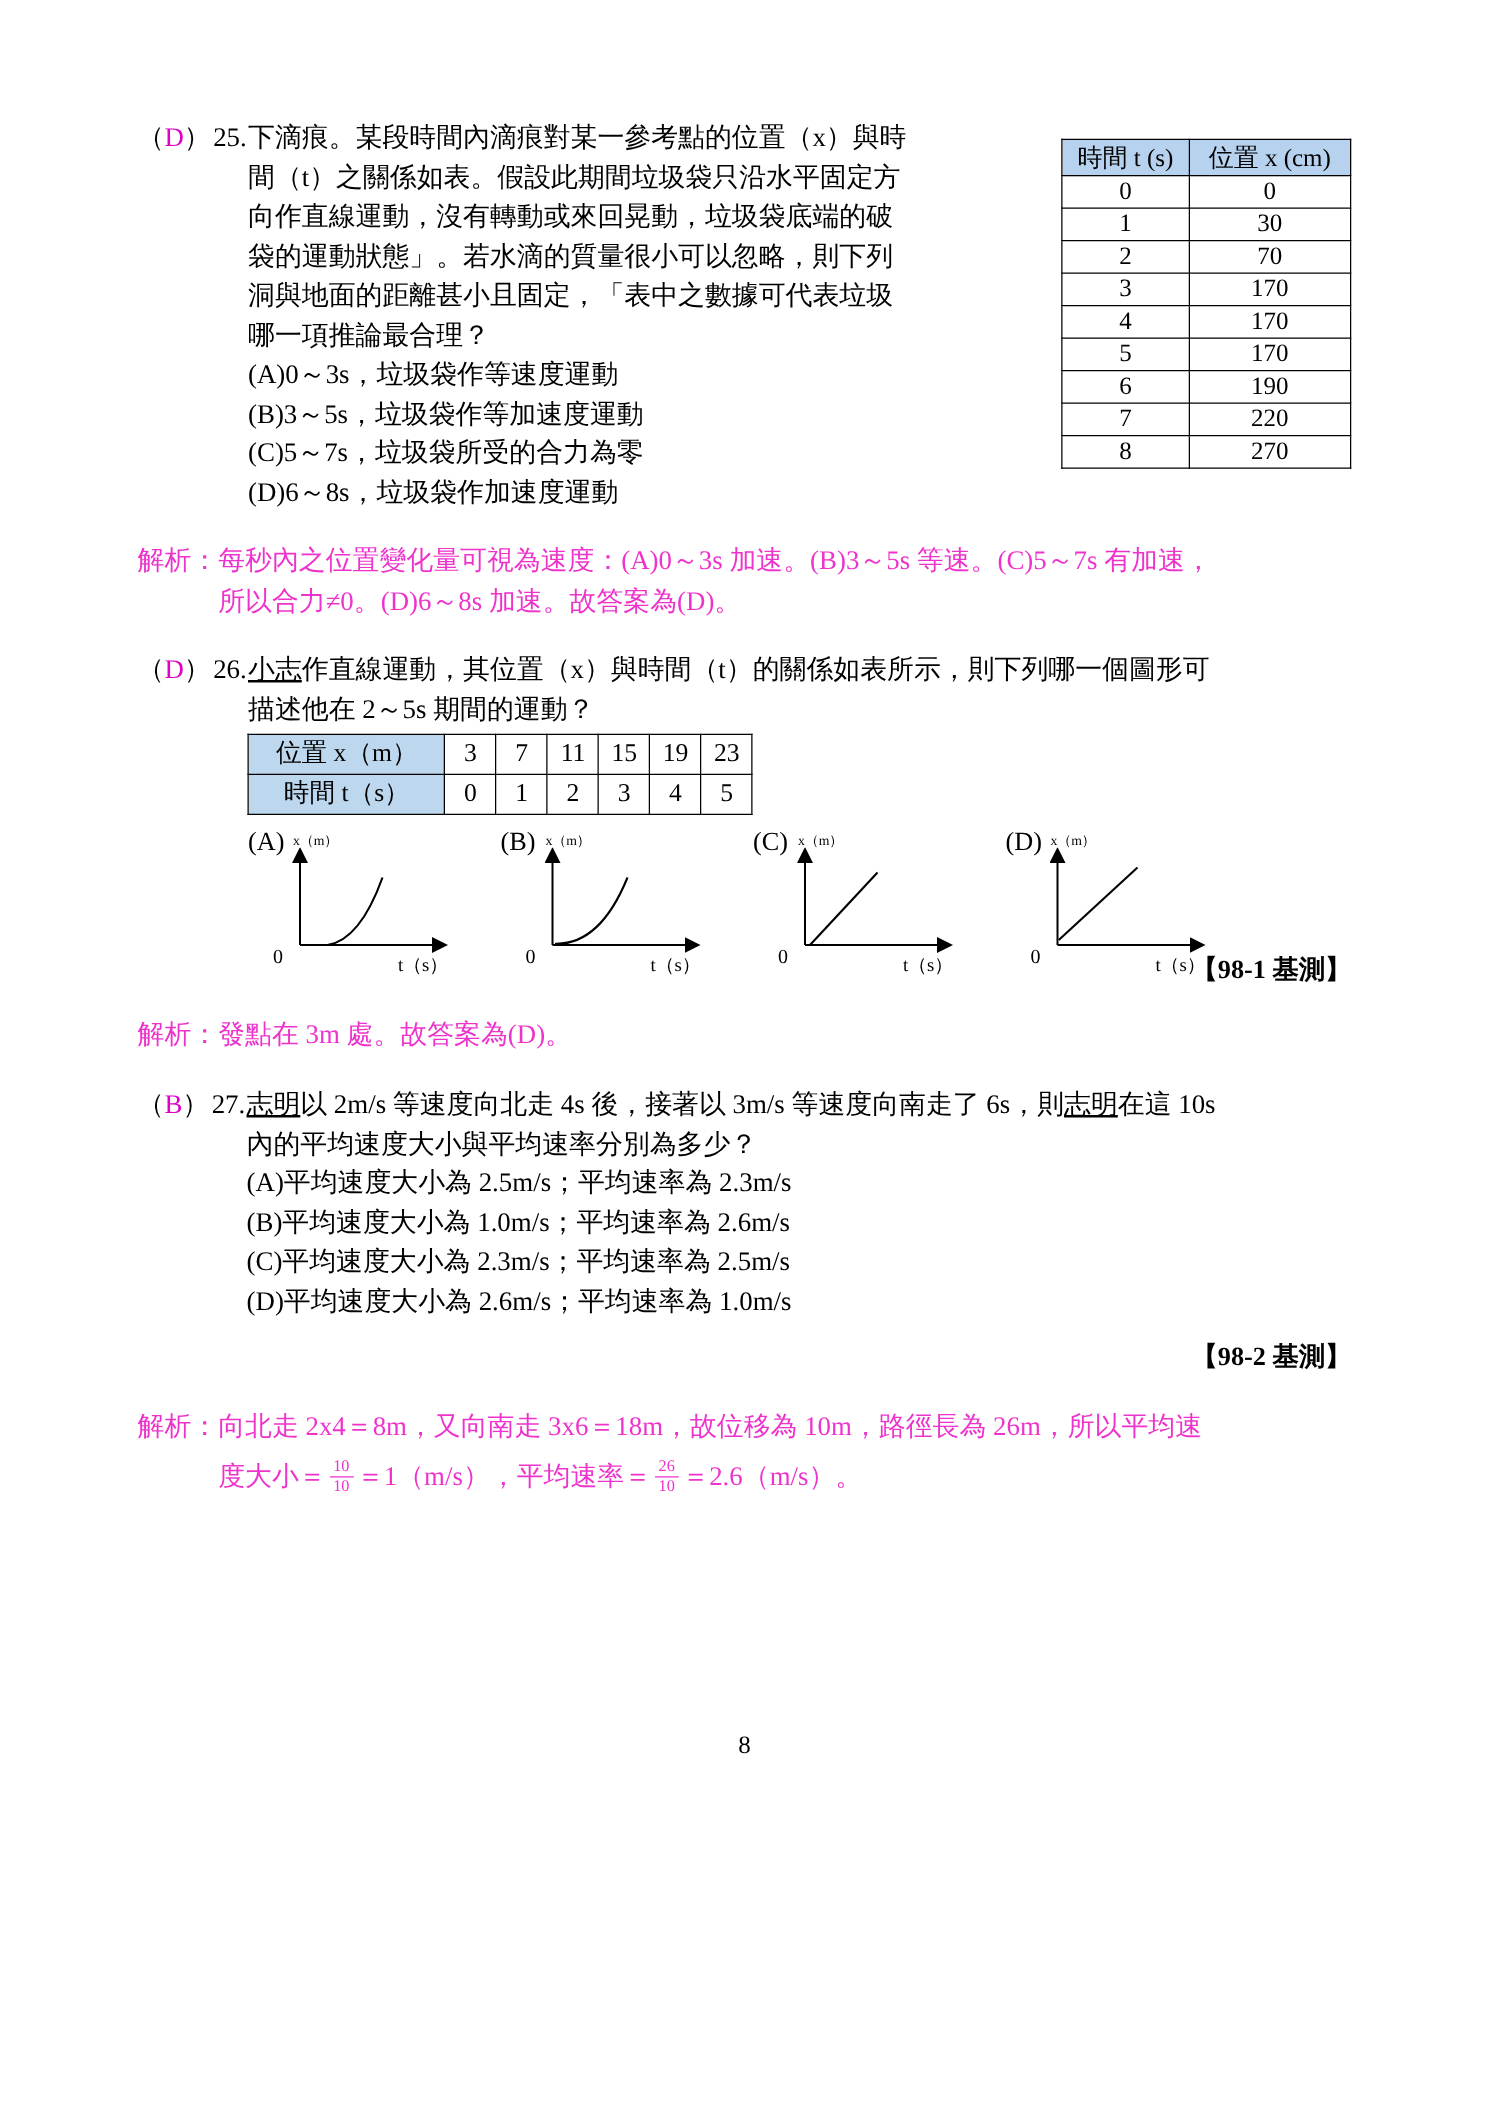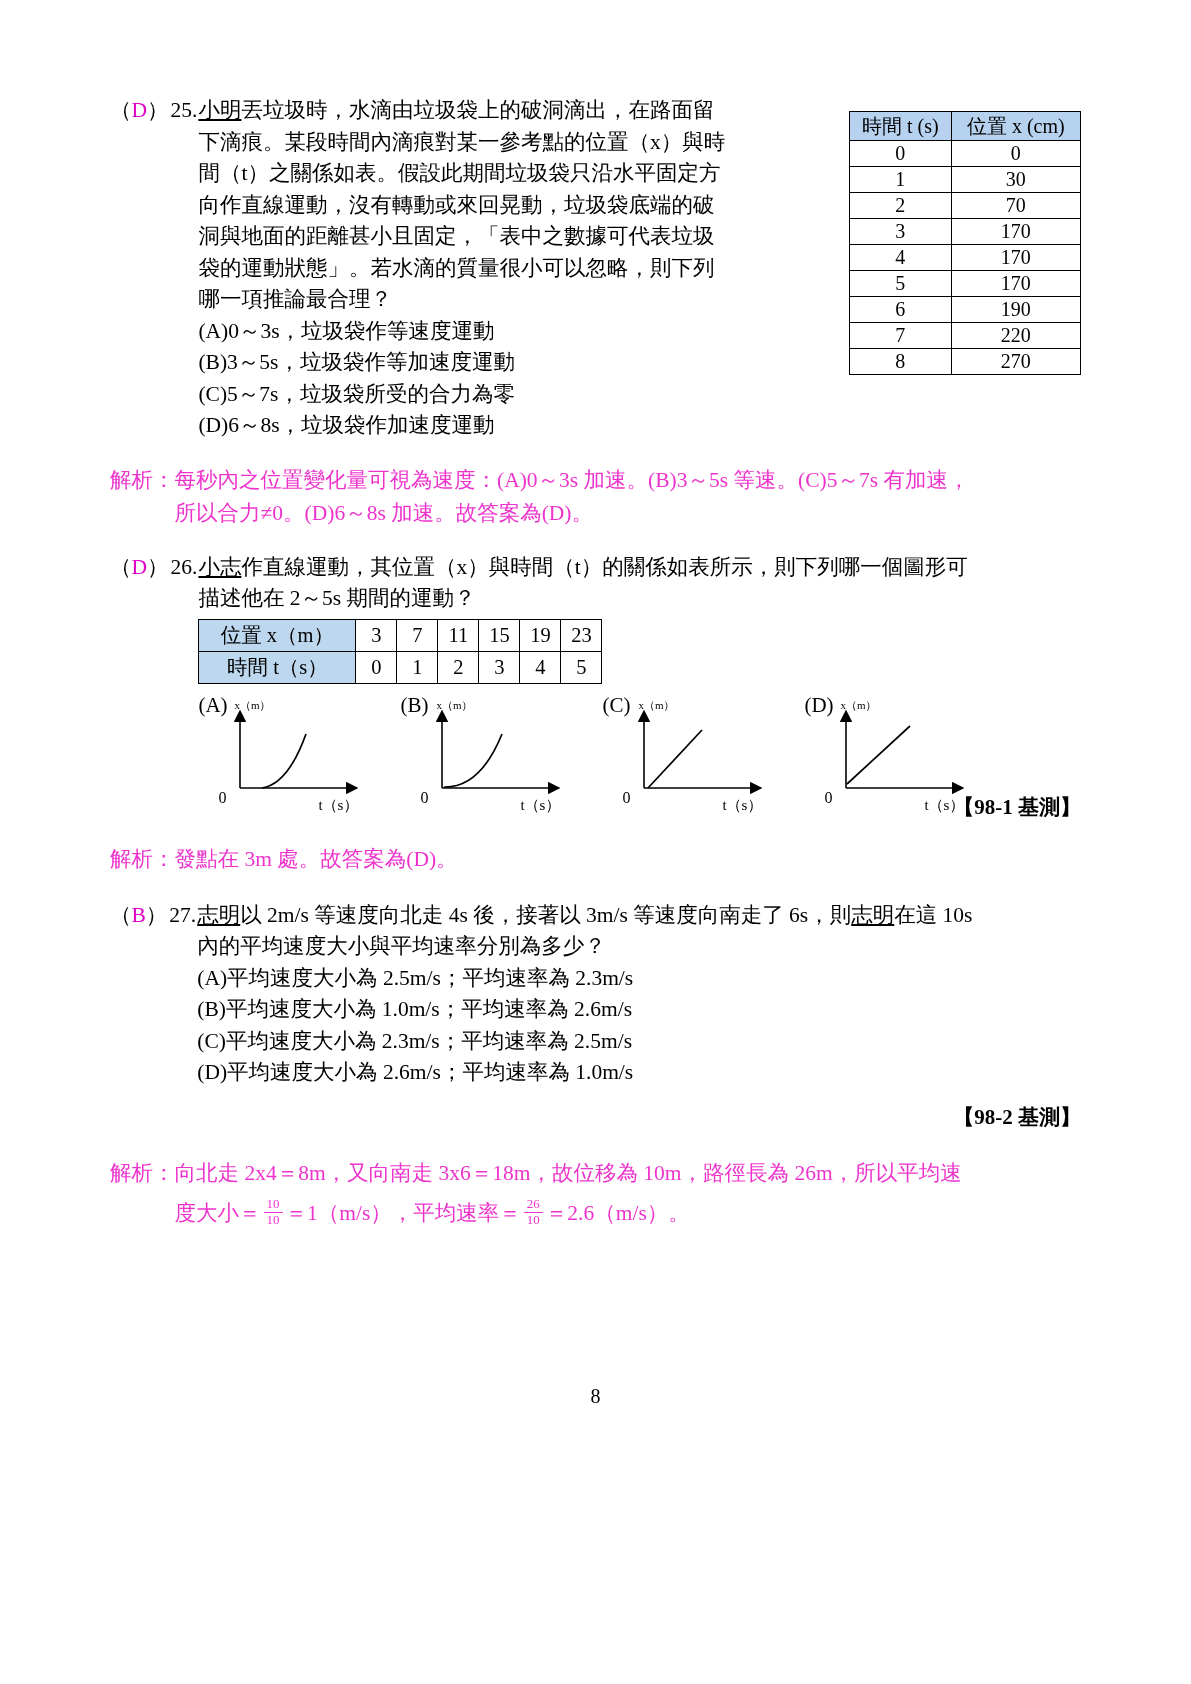--- a/index.html
+++ b/index.html
@@ -219,26 +219,25 @@
           <td>8</td>
           <td>270</td>
         </tr>
       </tbody>
     </table>
 
     <div class="qhead">
       <span class="ans-paren"><span>（</span><span class="ans-letter">D</span><span>）</span></span>
       <span class="qnum">25.</span>
       <div class="qbody" style="max-width:565px;">
-        <div class="qline"><span class="u">小明</span><span>丟垃圾時，水滴由垃圾袋上的破洞滴出，在路面留</span></div>
         <div class="qline">下滴痕。某段時間內滴痕對某一參考點的位置（x）與時</div>
         <div class="qline">間（t）之關係如表。假設此期間垃圾袋只沿水平固定方</div>
         <div class="qline">向作直線運動，沒有轉動或來回晃動，垃圾袋底端的破</div>
+        <div class="qline">袋的運動狀態」。若水滴的質量很小可以忽略，則下列</div>
         <div class="qline">洞與地面的距離甚小且固定，「表中之數據可代表垃圾</div>
-        <div class="qline">袋的運動狀態」。若水滴的質量很小可以忽略，則下列</div>
         <div class="qline">哪一項推論最合理？</div>
         <div class="opt">(A)0～3s，垃圾袋作等速度運動</div>
         <div class="opt">(B)3～5s，垃圾袋作等加速度運動</div>
         <div class="opt">(C)5～7s，垃圾袋所受的合力為零</div>
         <div class="opt">(D)6～8s，垃圾袋作加速度運動</div>
       </div>
     </div>
 
   </div>
 

